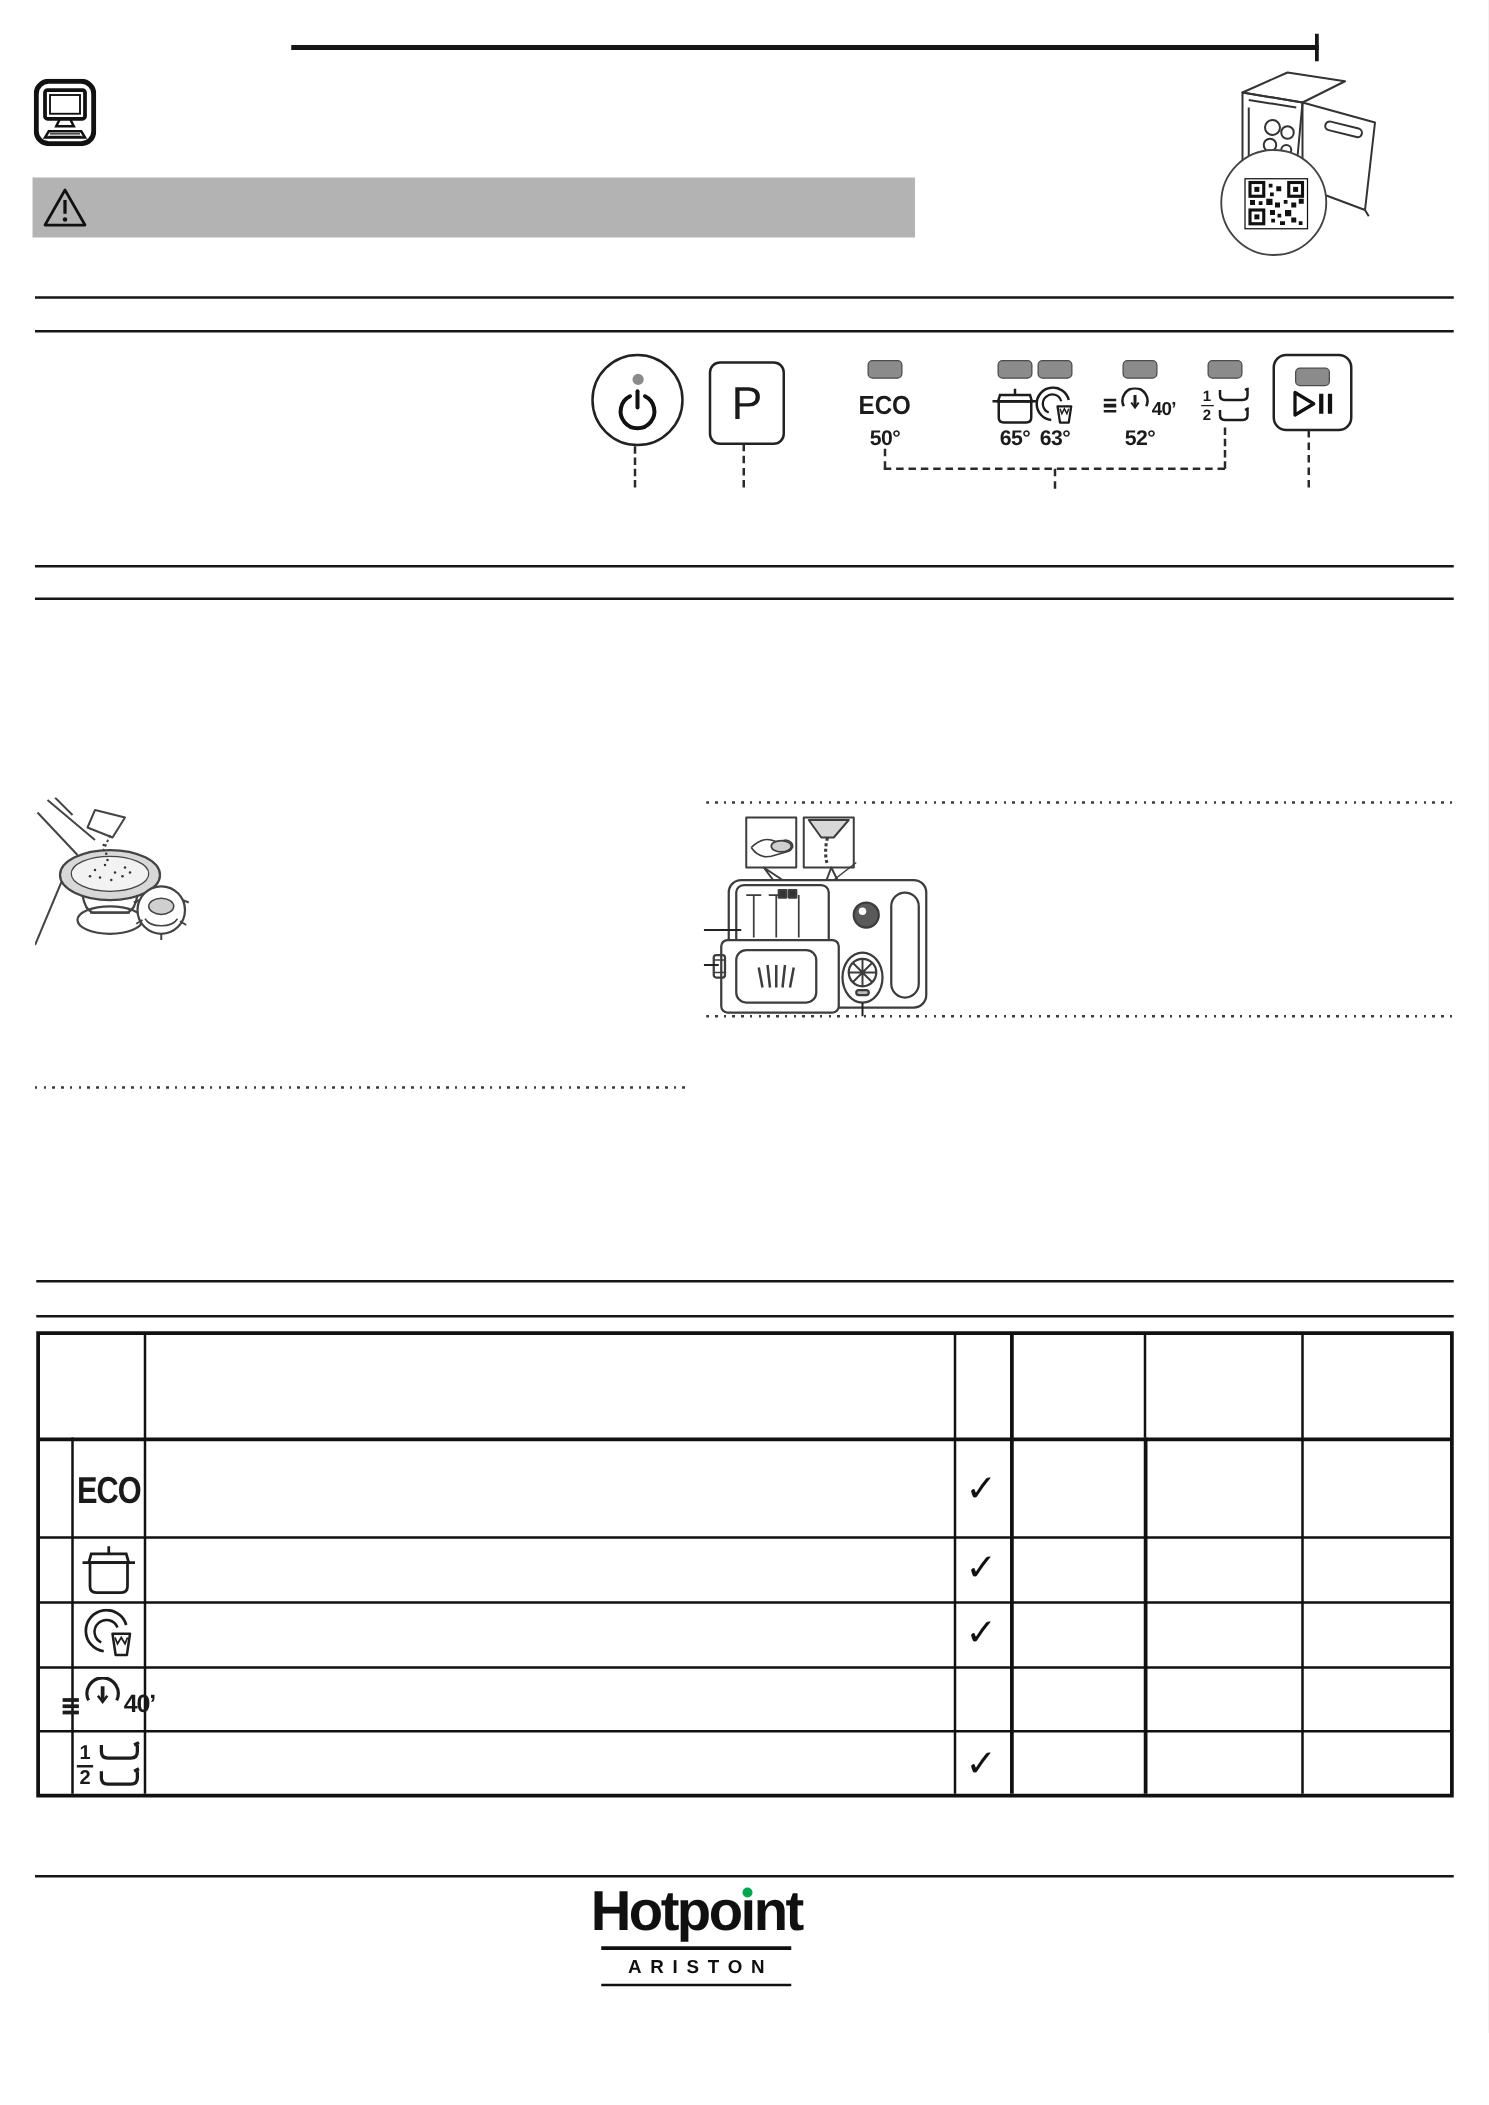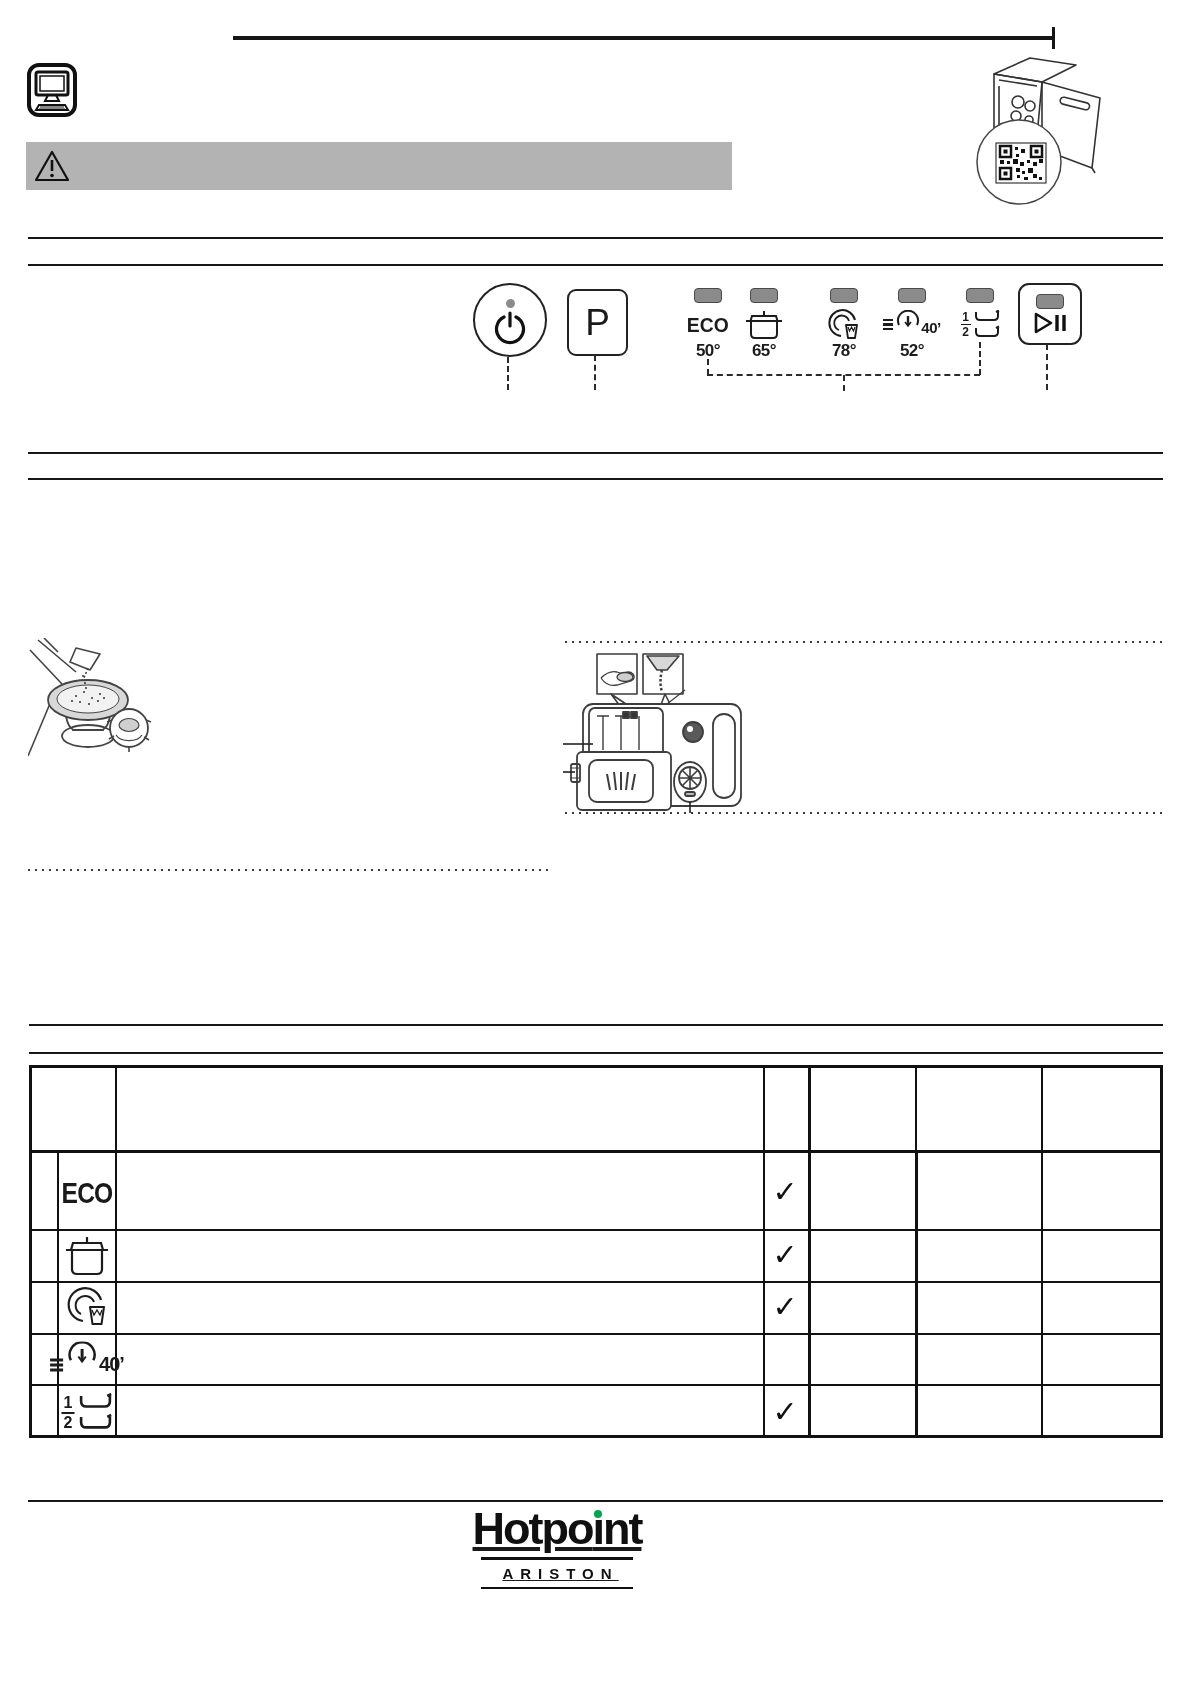--- a/index.html
+++ b/index.html
@@ -133,21 +133,21 @@
   </div>
 
   <div class="prog" style="left:676px;">
     <div class="led"></div>
     <div class="iconzone">
         <span class="ecotxt">ECO</span>
       </div>
     <div class="temp">50°</div>
   </div>
 
-  <div class="prog" style="left:732px;">
+  <div class="prog" style="left:780px;">
     <div class="led"></div>
     <div class="iconzone">
       <svg width="40" height="30" viewBox="0 0 40 30">
         <line x1="20" y1="1" x2="20" y2="6" stroke="#1c1c1c" stroke-width="2"></line>
         <path d="M8 6 h24 l1.5 5 h-27 z" fill="none" stroke="#1c1c1c" stroke-width="2"></path>
         <line x1="2" y1="11" x2="38" y2="11" stroke="#1c1c1c" stroke-width="2"></line>
         <path d="M7 11 h26 v13 q0 4 -4 4 h-18 q-4 0 -4 -4 z" fill="none" stroke="#1c1c1c" stroke-width="2"></path>
       </svg>
     </div>
     <div class="temp">65°</div>
@@ -156,21 +156,21 @@
   <div class="prog" style="left:812px;">
     <div class="led"></div>
     <div class="iconzone">
       <svg width="36" height="32" viewBox="0 0 36 32">
         <path d="M29 11 A13 13 0 1 0 15 27" fill="none" stroke="#1c1c1c" stroke-width="2"></path>
         <path d="M23 12 A7.5 7.5 0 1 0 13 21" fill="none" stroke="#1c1c1c" stroke-width="1.8"></path>
         <path d="M20 16 l2 13 h7 l2 -13 z" fill="#fff" stroke="#1c1c1c" stroke-width="1.8" stroke-linejoin="round"></path>
         <path d="M22 18 l1.5 4 2 -4 2 4 1.5 -4" fill="none" stroke="#1c1c1c" stroke-width="1.2"></path>
       </svg>
     </div>
-    <div class="temp">78°</div>
+    <div class="temp">63°</div>
   </div>
 
   <div class="prog" style="left:880px;">
     <div class="led"></div>
     <div class="iconzone" style="gap:1px;">
       <span class="eq">
           <i></i>
           <i></i>
           <i></i>
         </span>
@@ -371,20 +371,20 @@
 
     <div class="check" style="left:753px;top:125px;">✓</div>
     <div class="check" style="left:753px;top:188px;">✓</div>
     <div class="check" style="left:753px;top:240px;">✓</div>
     <div class="check" style="left:753px;top:292px;"></div>
     <div class="check" style="left:753px;top:345px;">✓</div>
   </div>
 
   <div class="rule" style="left:28px;top:1500px;width:1135px;height:2px;"></div>
 
-  <div class="logo" style="left:437px;top:1506px;width:240px;text-decoration:underline;">
+  <div class="logo" style="left:437px;top:1506px;width:240px;">
     <div class="hotpoint"><span>Hotpo</span><span class="iwrap"><span>ı</span><span class="gdot" style="background:#00a650;"></span></span><span>nt</span></div>
     <div class="logoline"></div>
     <div class="ariston">ARISTON</div>
     <div class="logoline2"></div>
   </div>
 
 </div>
 
 </body></html>

